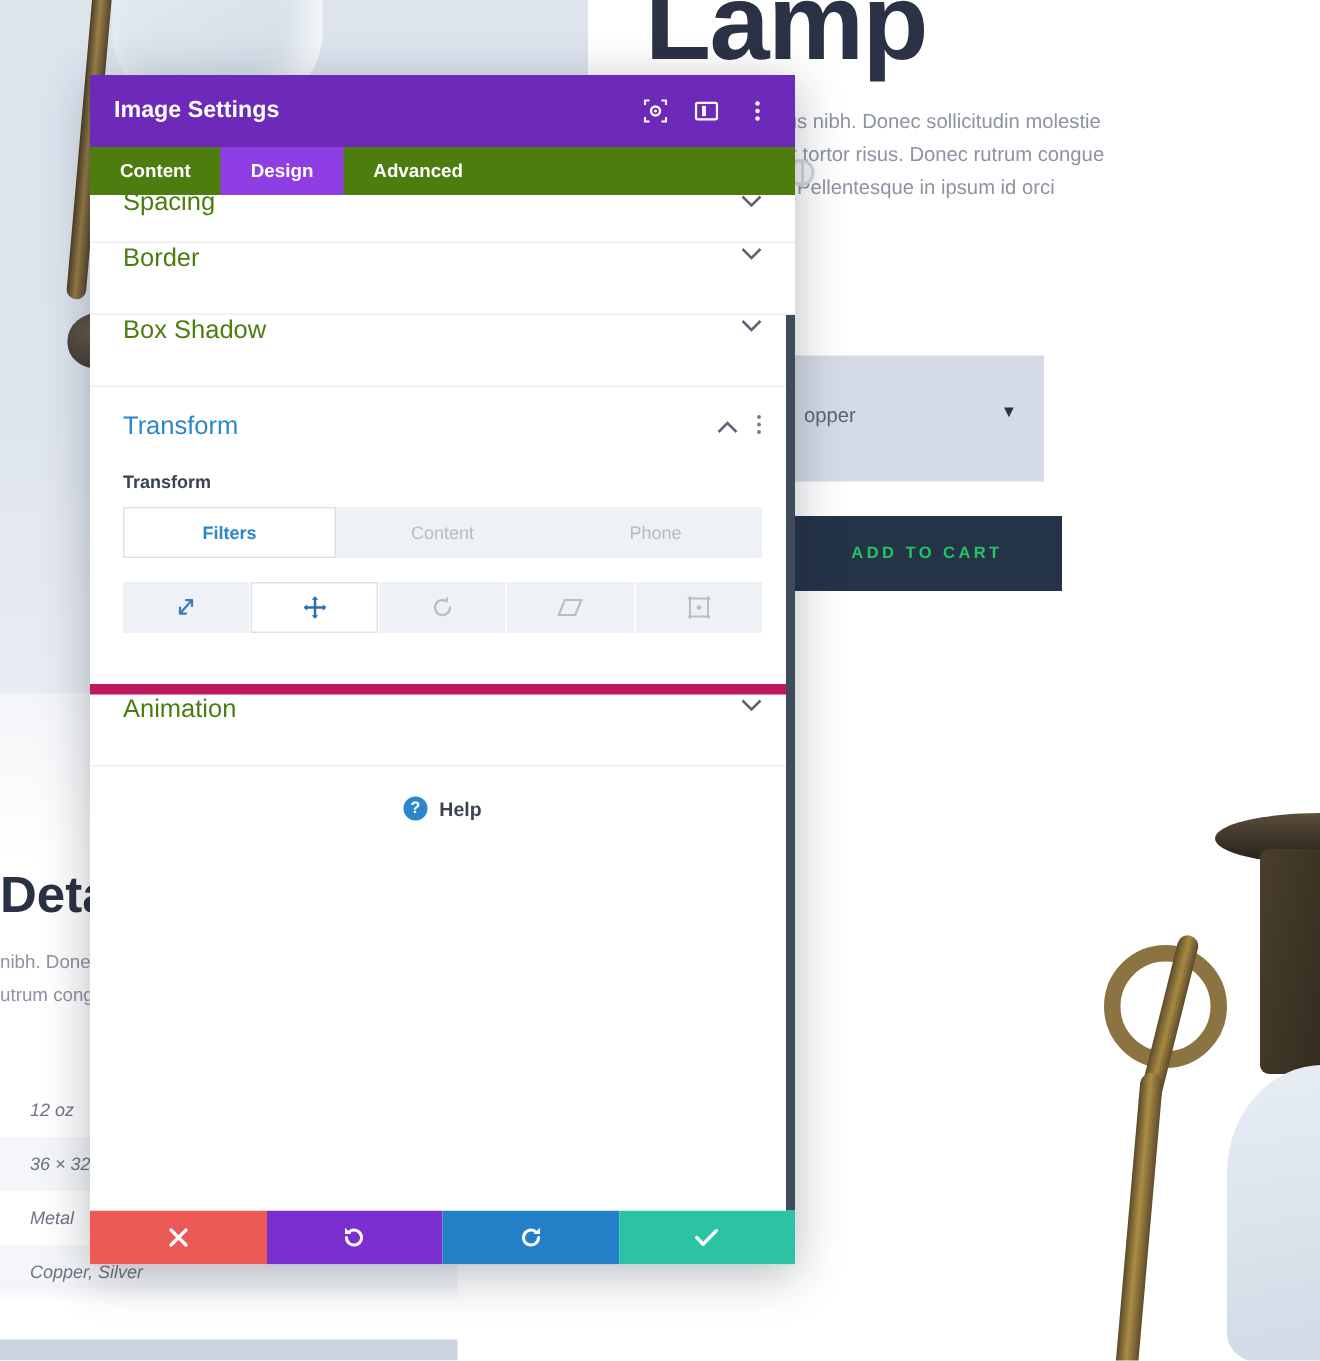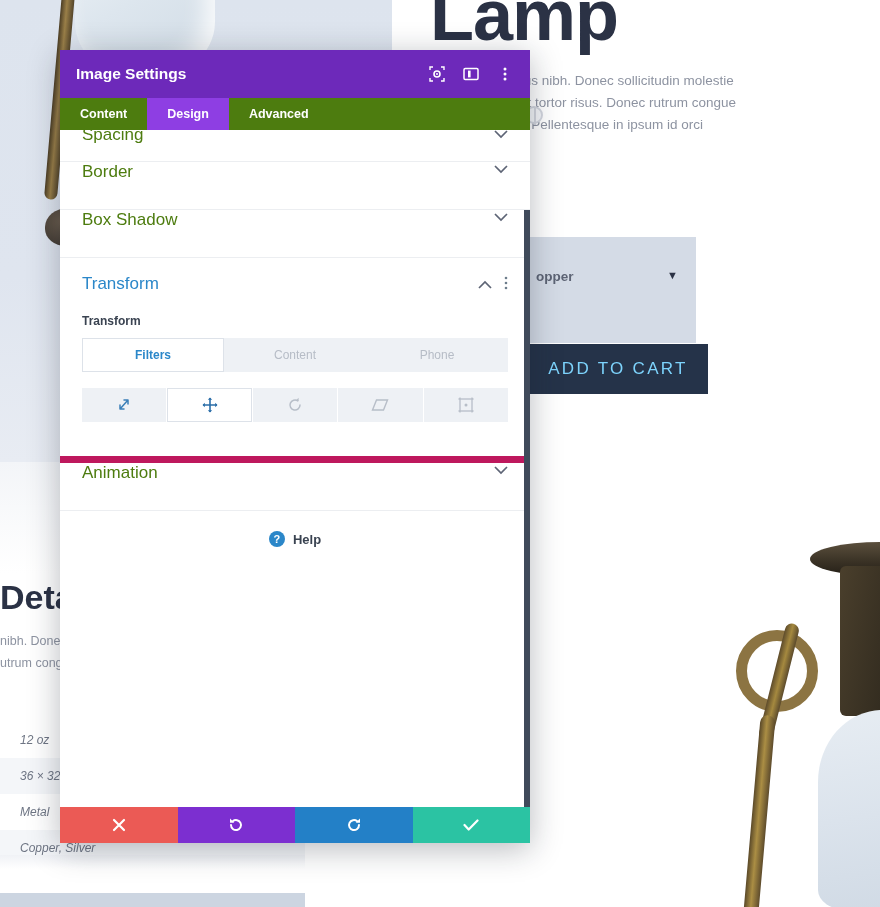--- a/index.html
+++ b/index.html
@@ -90,31 +90,30 @@
   .bg-para p { font-size: 13.5px; color: #8d93a1; line-height: 22px; white-space: nowrap; }
   .bg-globe {
     position: absolute; left: 525px; top: 106px; width: 18px; height: 18px;
     border-radius: 50%; border: 2px solid #d2d6de; background:#f4f6f9;
   }
   .bg-globe:after {
     content:""; position:absolute; left:7px; top:-1px; width:2px; height:18px;
     background:#d2d6de;
   }
   .bg-select {
-    position: absolute; left: 528px; top: 237px; width: 168px; height: 106px;
+    position: absolute; left: 528px; top: 237px; width: 168px; height: 84px;
     background: #d4dbe6;
-    font-weight: bold;
   }
   .bg-select .v { position: absolute; left: 8px; top: 32px; font-size: 13.5px; color:#5d6475; }
   .bg-select .caret { position:absolute; right: 18px; top: 32px; font-size: 11px; color:#2b3245; }
   .bg-cart {
     position: absolute; left: 528px; top: 344px; width: 180px; height: 50px;
     background: #253349; display:flex; align-items:center; justify-content:center;
   }
-  .bg-cart span { color:#7dd3fc; font-size: 17px; letter-spacing: 2.3px; font-weight:400; }
+  .bg-cart span { color:#22c55e; font-size: 11px; letter-spacing: 2.3px; font-weight:700; }
 
   .bg-details-h {
     position: absolute; left: 0px; top: 578px; font-size: 34px; font-weight: bold; color:#2b3245;
   }
   .bg-details-p { position: absolute; left: 0px; top: 630px; width: 200px; }
   .bg-details-p p { font-size: 12.5px; color:#8d93a1; line-height: 22px; white-space: nowrap; }
 
   .spec-table { position: absolute; left: 0px; top: 722px; width: 305px; }
   .spec-row { height: 36px; display:flex; align-items:center; padding-left: 20px;
               font-size: 12px; color:#6e7584; font-style: italic; }

